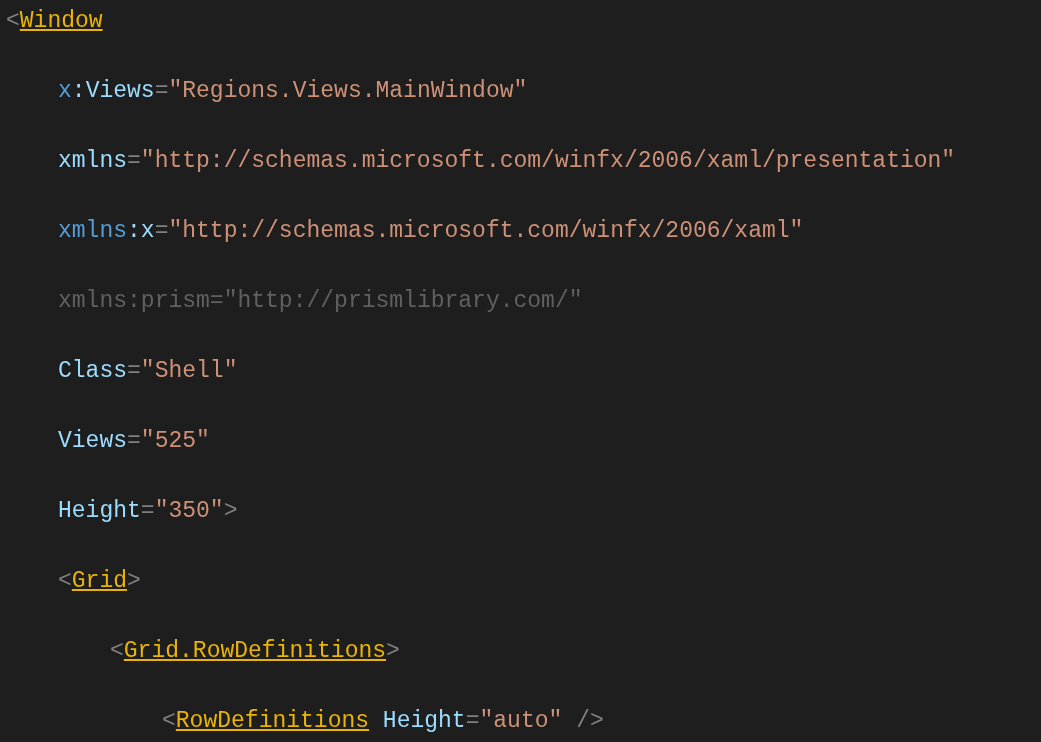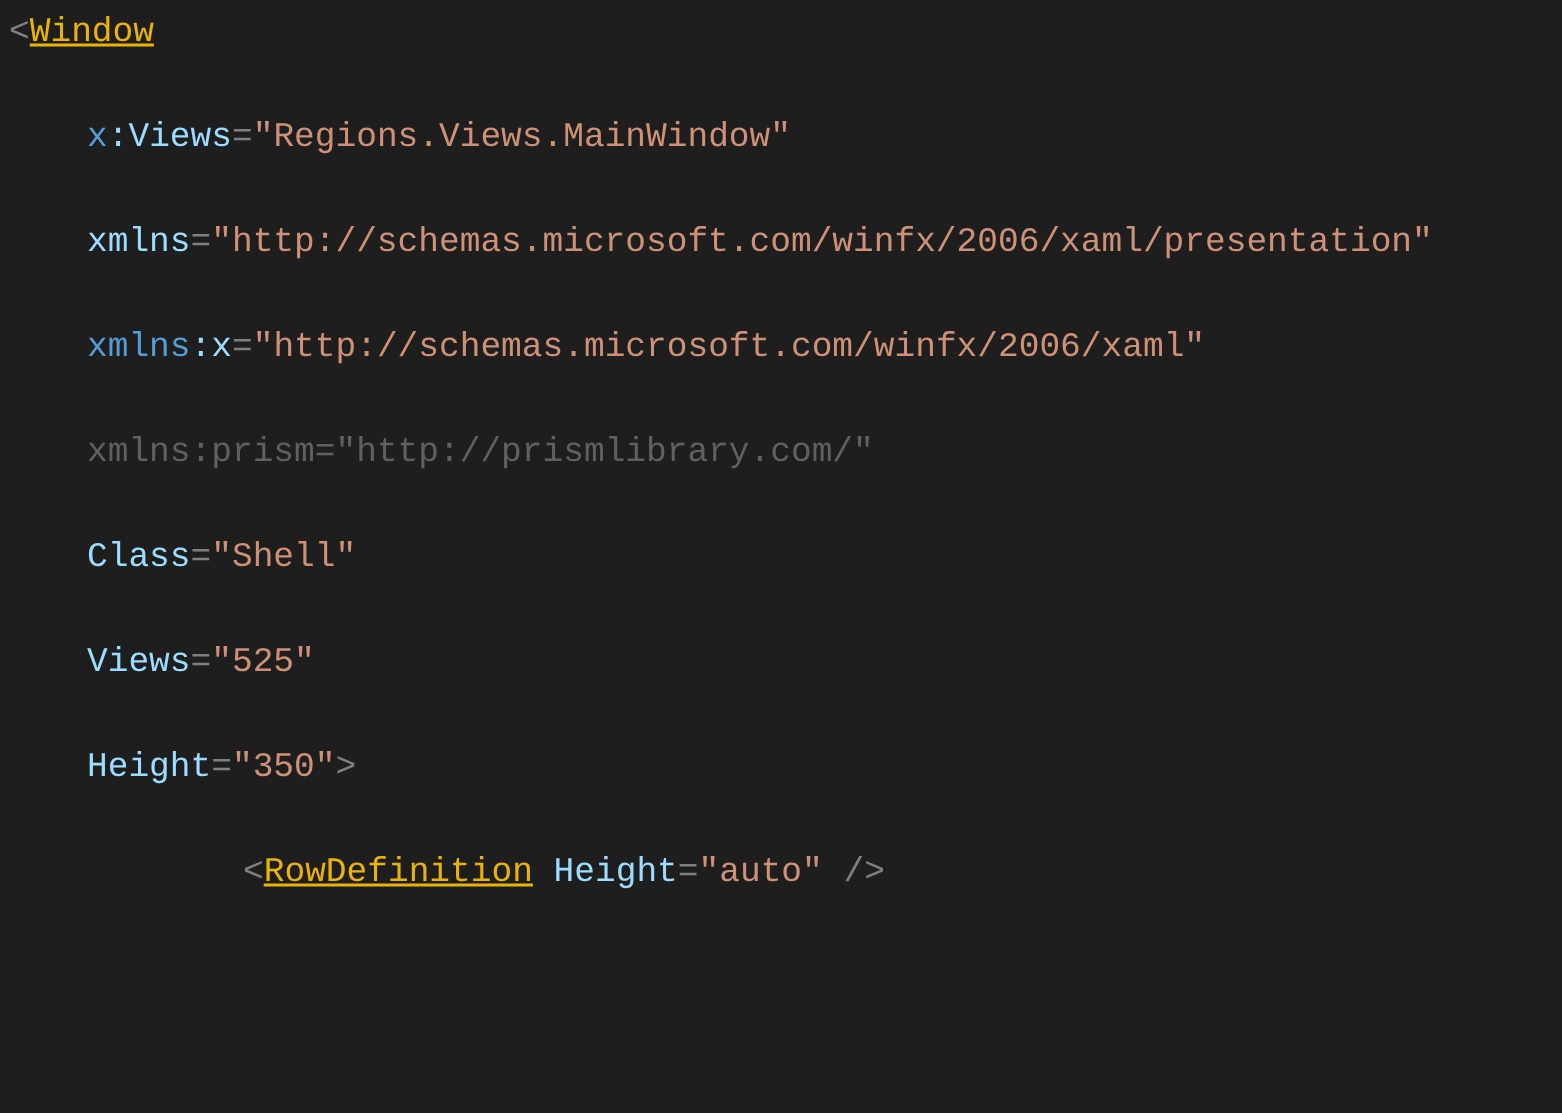--- a/index.html
+++ b/index.html
@@ -45,21 +45,23 @@
 <body>
 
 <pre class="code"><span class="line"><span class="p">&lt;</span><span class="el">Window</span></span>
 <span class="line"><span class="ig w1"></span><span class="ns">x</span><span class="at">:</span><span class="at">Views</span><span class="p">=</span><span class="st">"Regions.Views.MainWindow"</span></span>
 <span class="line"><span class="ig w1"></span><span class="at">xmlns</span><span class="p">=</span><span class="st">"http://schemas.microsoft.com/winfx/2006/xaml/presentation"</span></span>
 <span class="line"><span class="ig w1"></span><span class="ns">xmlns</span><span class="at">:</span><span class="at">x</span><span class="p">=</span><span class="st">"http://schemas.microsoft.com/winfx/2006/xaml"</span></span>
 <span class="line dim-line"><span class="ig w1"></span><span class="ns">xmlns</span><span class="at">:</span><span class="at">prism</span><span class="p">=</span><span class="st">"http://prismlibrary.com/"</span></span>
 <span class="line"><span class="ig w1"></span><span class="at">Class</span><span class="p">=</span><span class="st">"Shell"</span></span>
 <span class="line"><span class="ig w1"></span><span class="at">Views</span><span class="p">=</span><span class="st">"525"</span></span>
 <span class="line"><span class="ig w1"></span><span class="at">Height</span><span class="p">=</span><span class="st">"350"</span><span class="p">&gt;</span></span>
-<span class="line"><span class="ig w1"></span><span class="ig w1"></span><span class="ig w1"></span><span class="p">&lt;</span><span class="el">RowDefinition</span><span> </span><span class="at">Height</span><span class="p">=</span><span class="st">"auto"</span><span class="p"> /&gt;</span></span>
+<span class="line"><span class="ig w1"></span><span class="p">&lt;</span><span class="el">Grid</span><span class="p">&gt;</span></span>
+<span class="line"><span class="ig w1"></span><span class="ig w1"></span><span class="p">&lt;</span><span class="el">Grid.RowDefinitions</span><span class="p">&gt;</span></span>
+<span class="line"><span class="ig w1"></span><span class="ig w1"></span><span class="ig w1"></span><span class="p">&lt;</span><span class="el">RowDefinitions</span><span> </span><span class="at">Height</span><span class="p">=</span><span class="st">"auto"</span><span class="p"> /&gt;</span></span>
 
 
 
 
 
 
 
 
 
 

